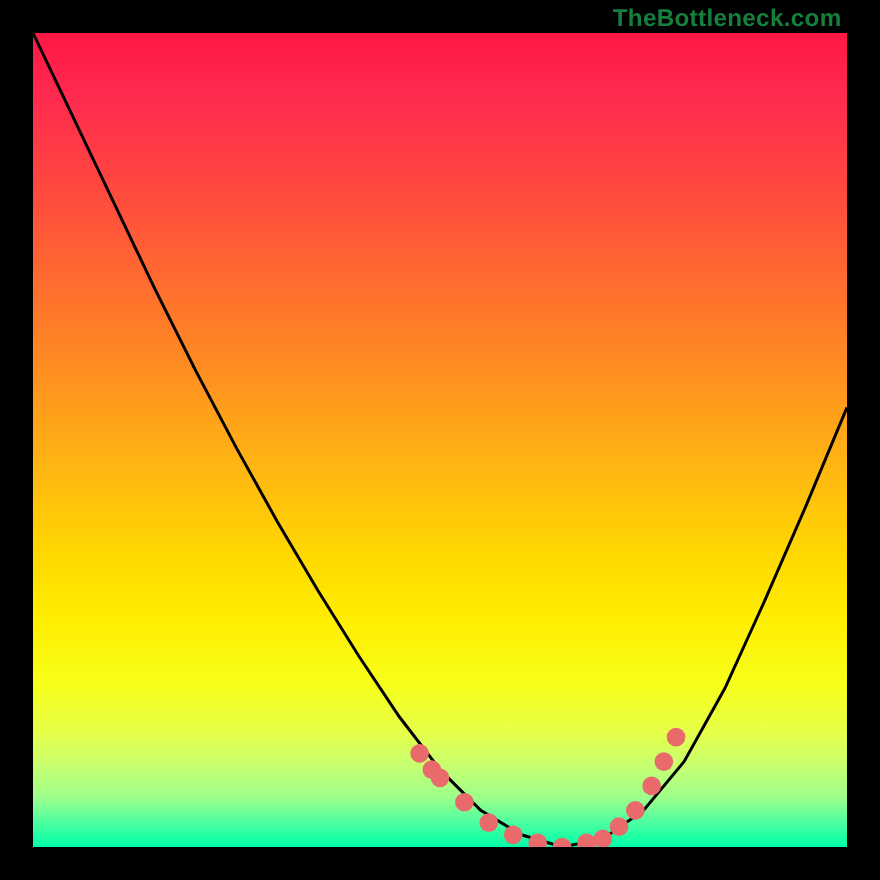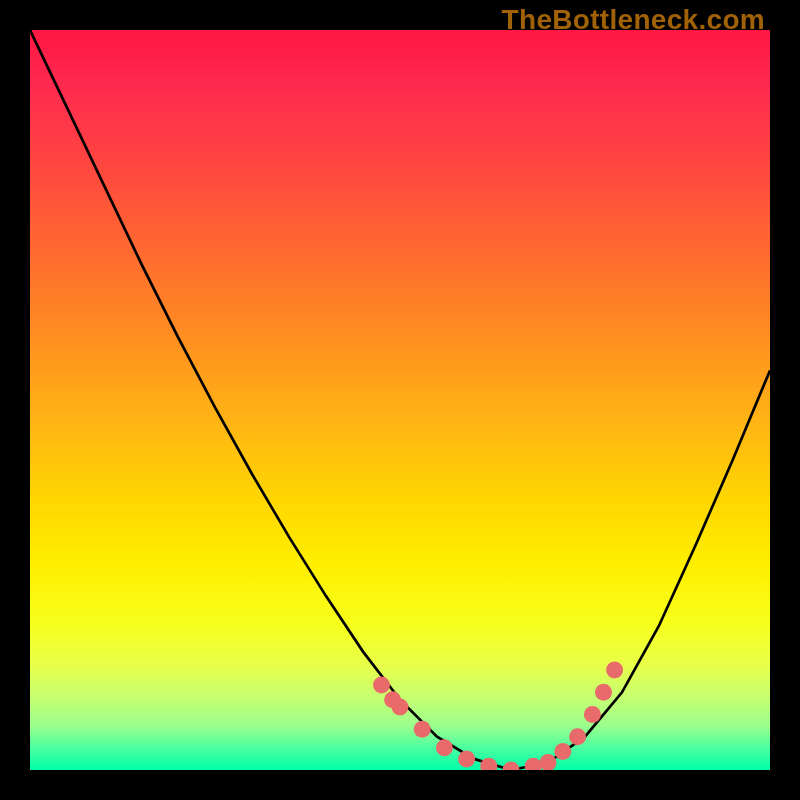--- a/index.html
+++ b/index.html
@@ -31,23 +31,23 @@
       #9cff8c 94%,
       #4cffa0 97%,
       #00ffa8 100%
     );
   }
   .attribution {
     position: absolute;
     top: 4px;
     right: 35px;
     font-family: Arial, Helvetica, sans-serif;
-    font-size: 28px;
+    font-size: 22px;
     font-weight: 600;
-    color: #a16207;
+    color: #15803d;
     letter-spacing: 0.3px;
   }
   svg.overlay {
     position: absolute;
     left: 30px;
     top: 30px;
     width: 740px;
     height: 740px;
   }
 </style>

